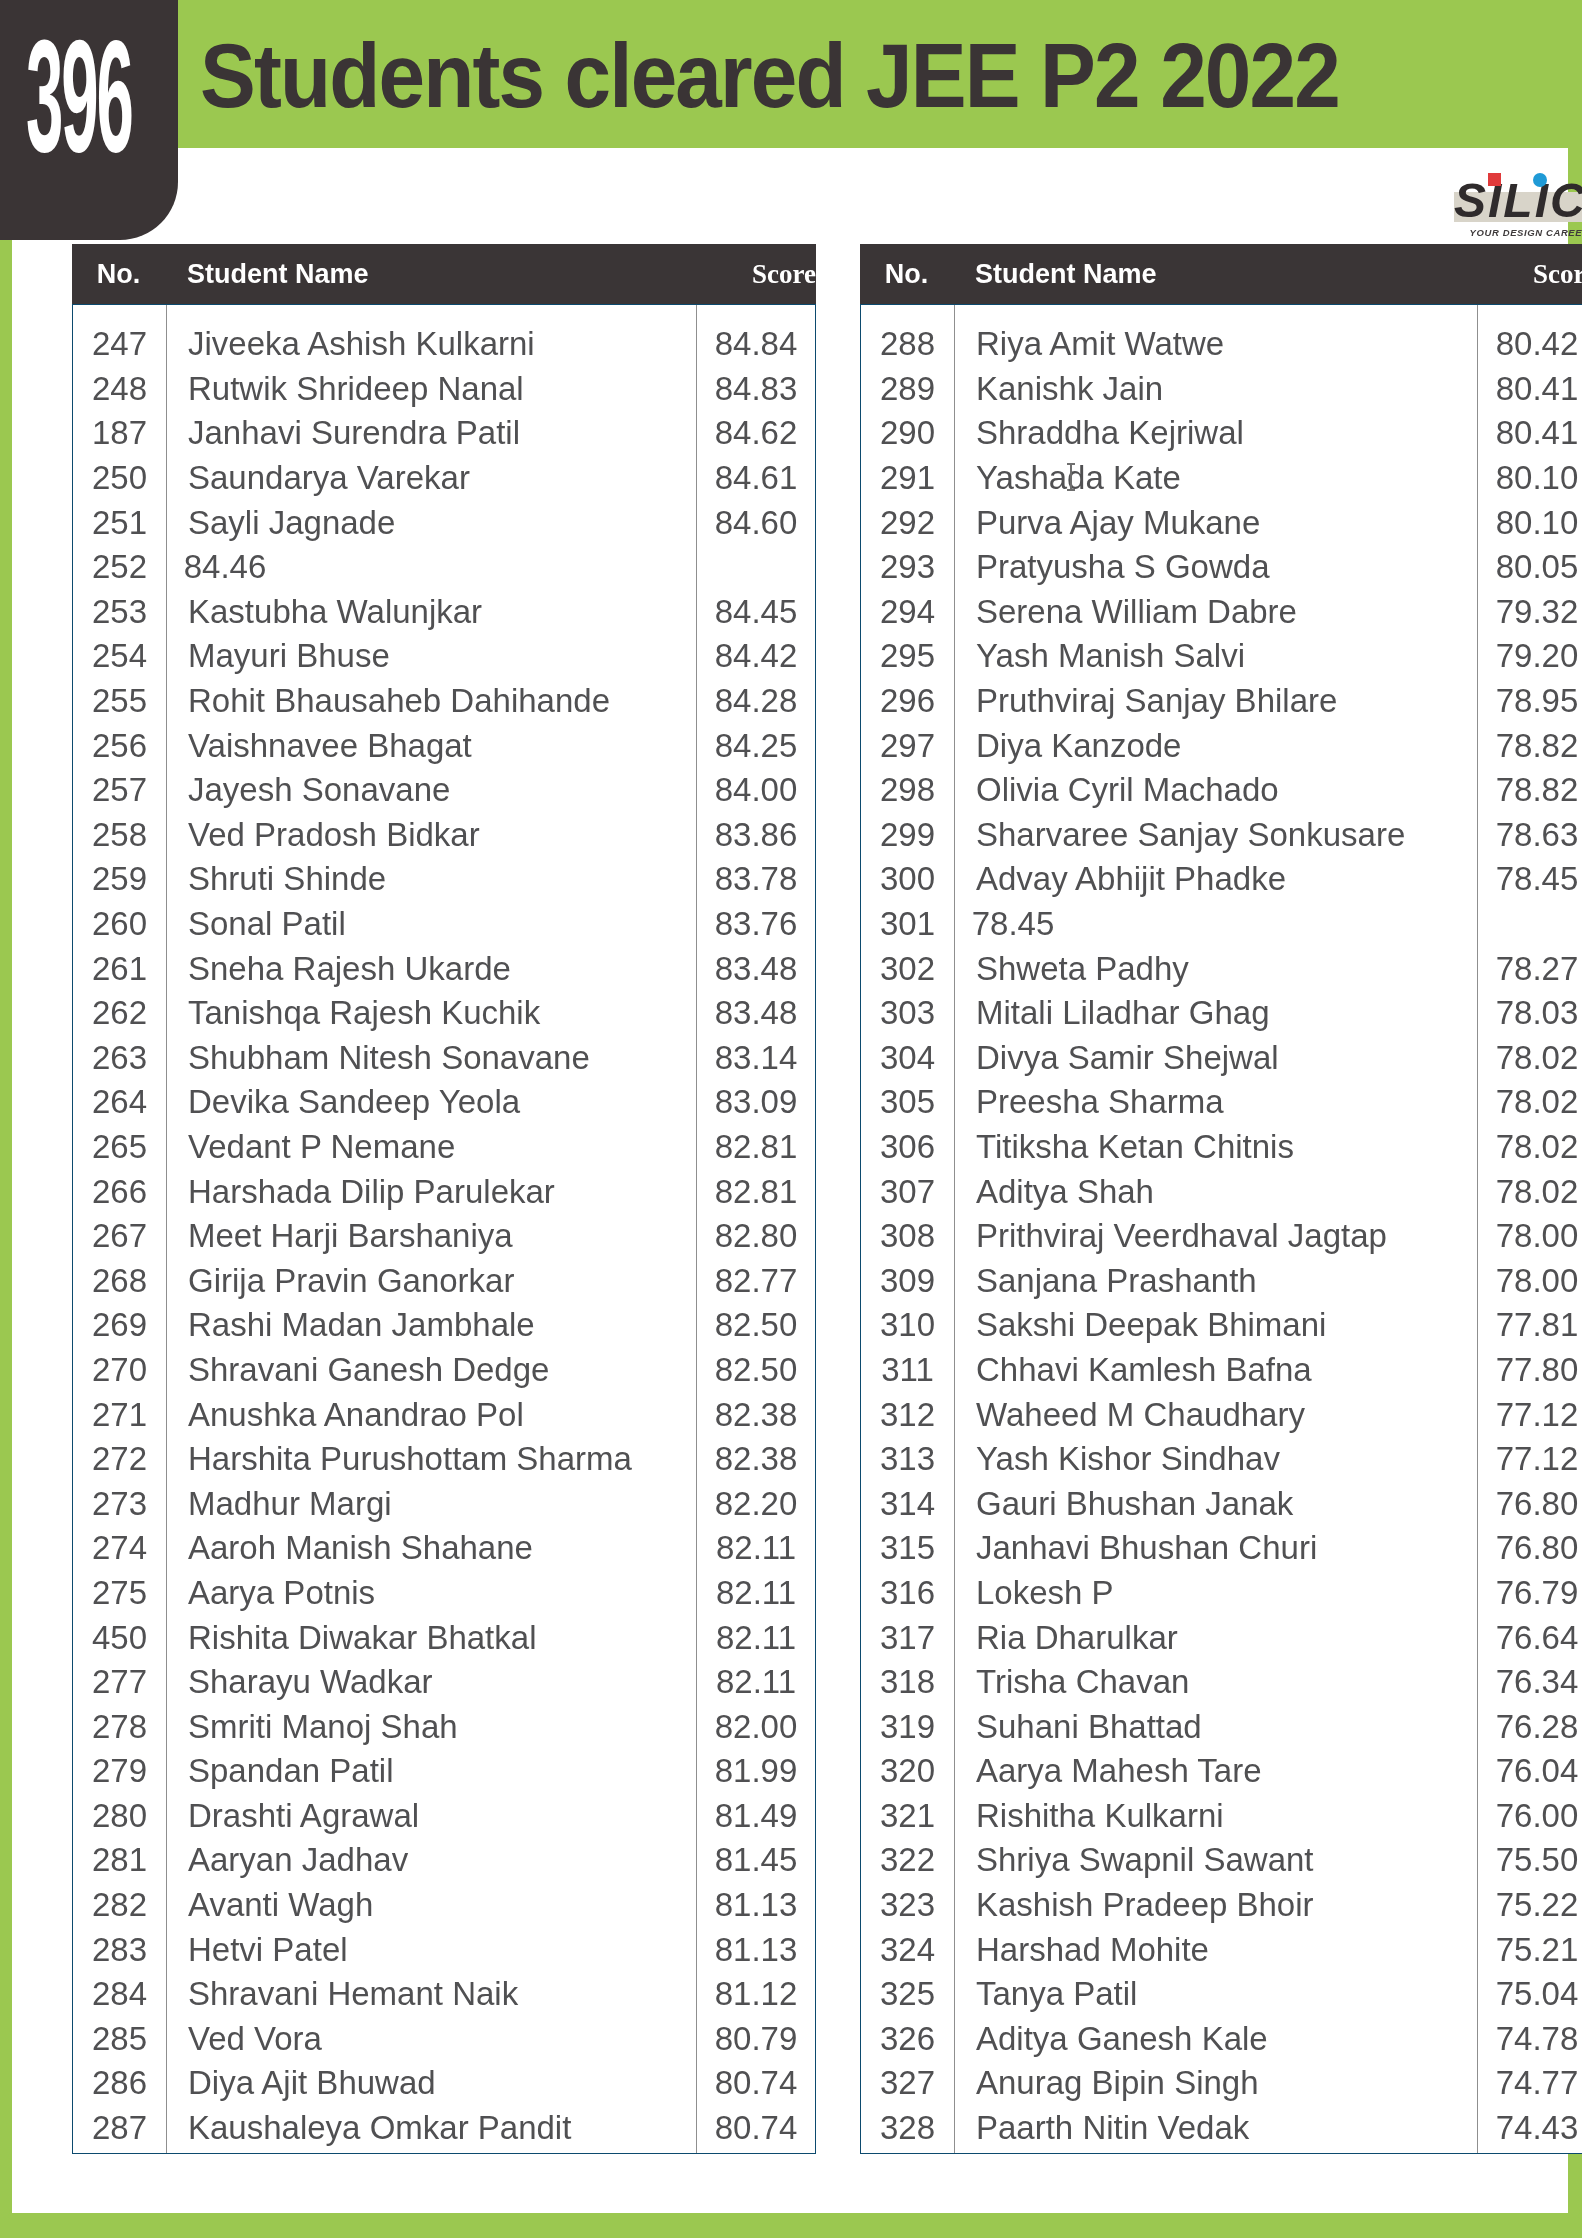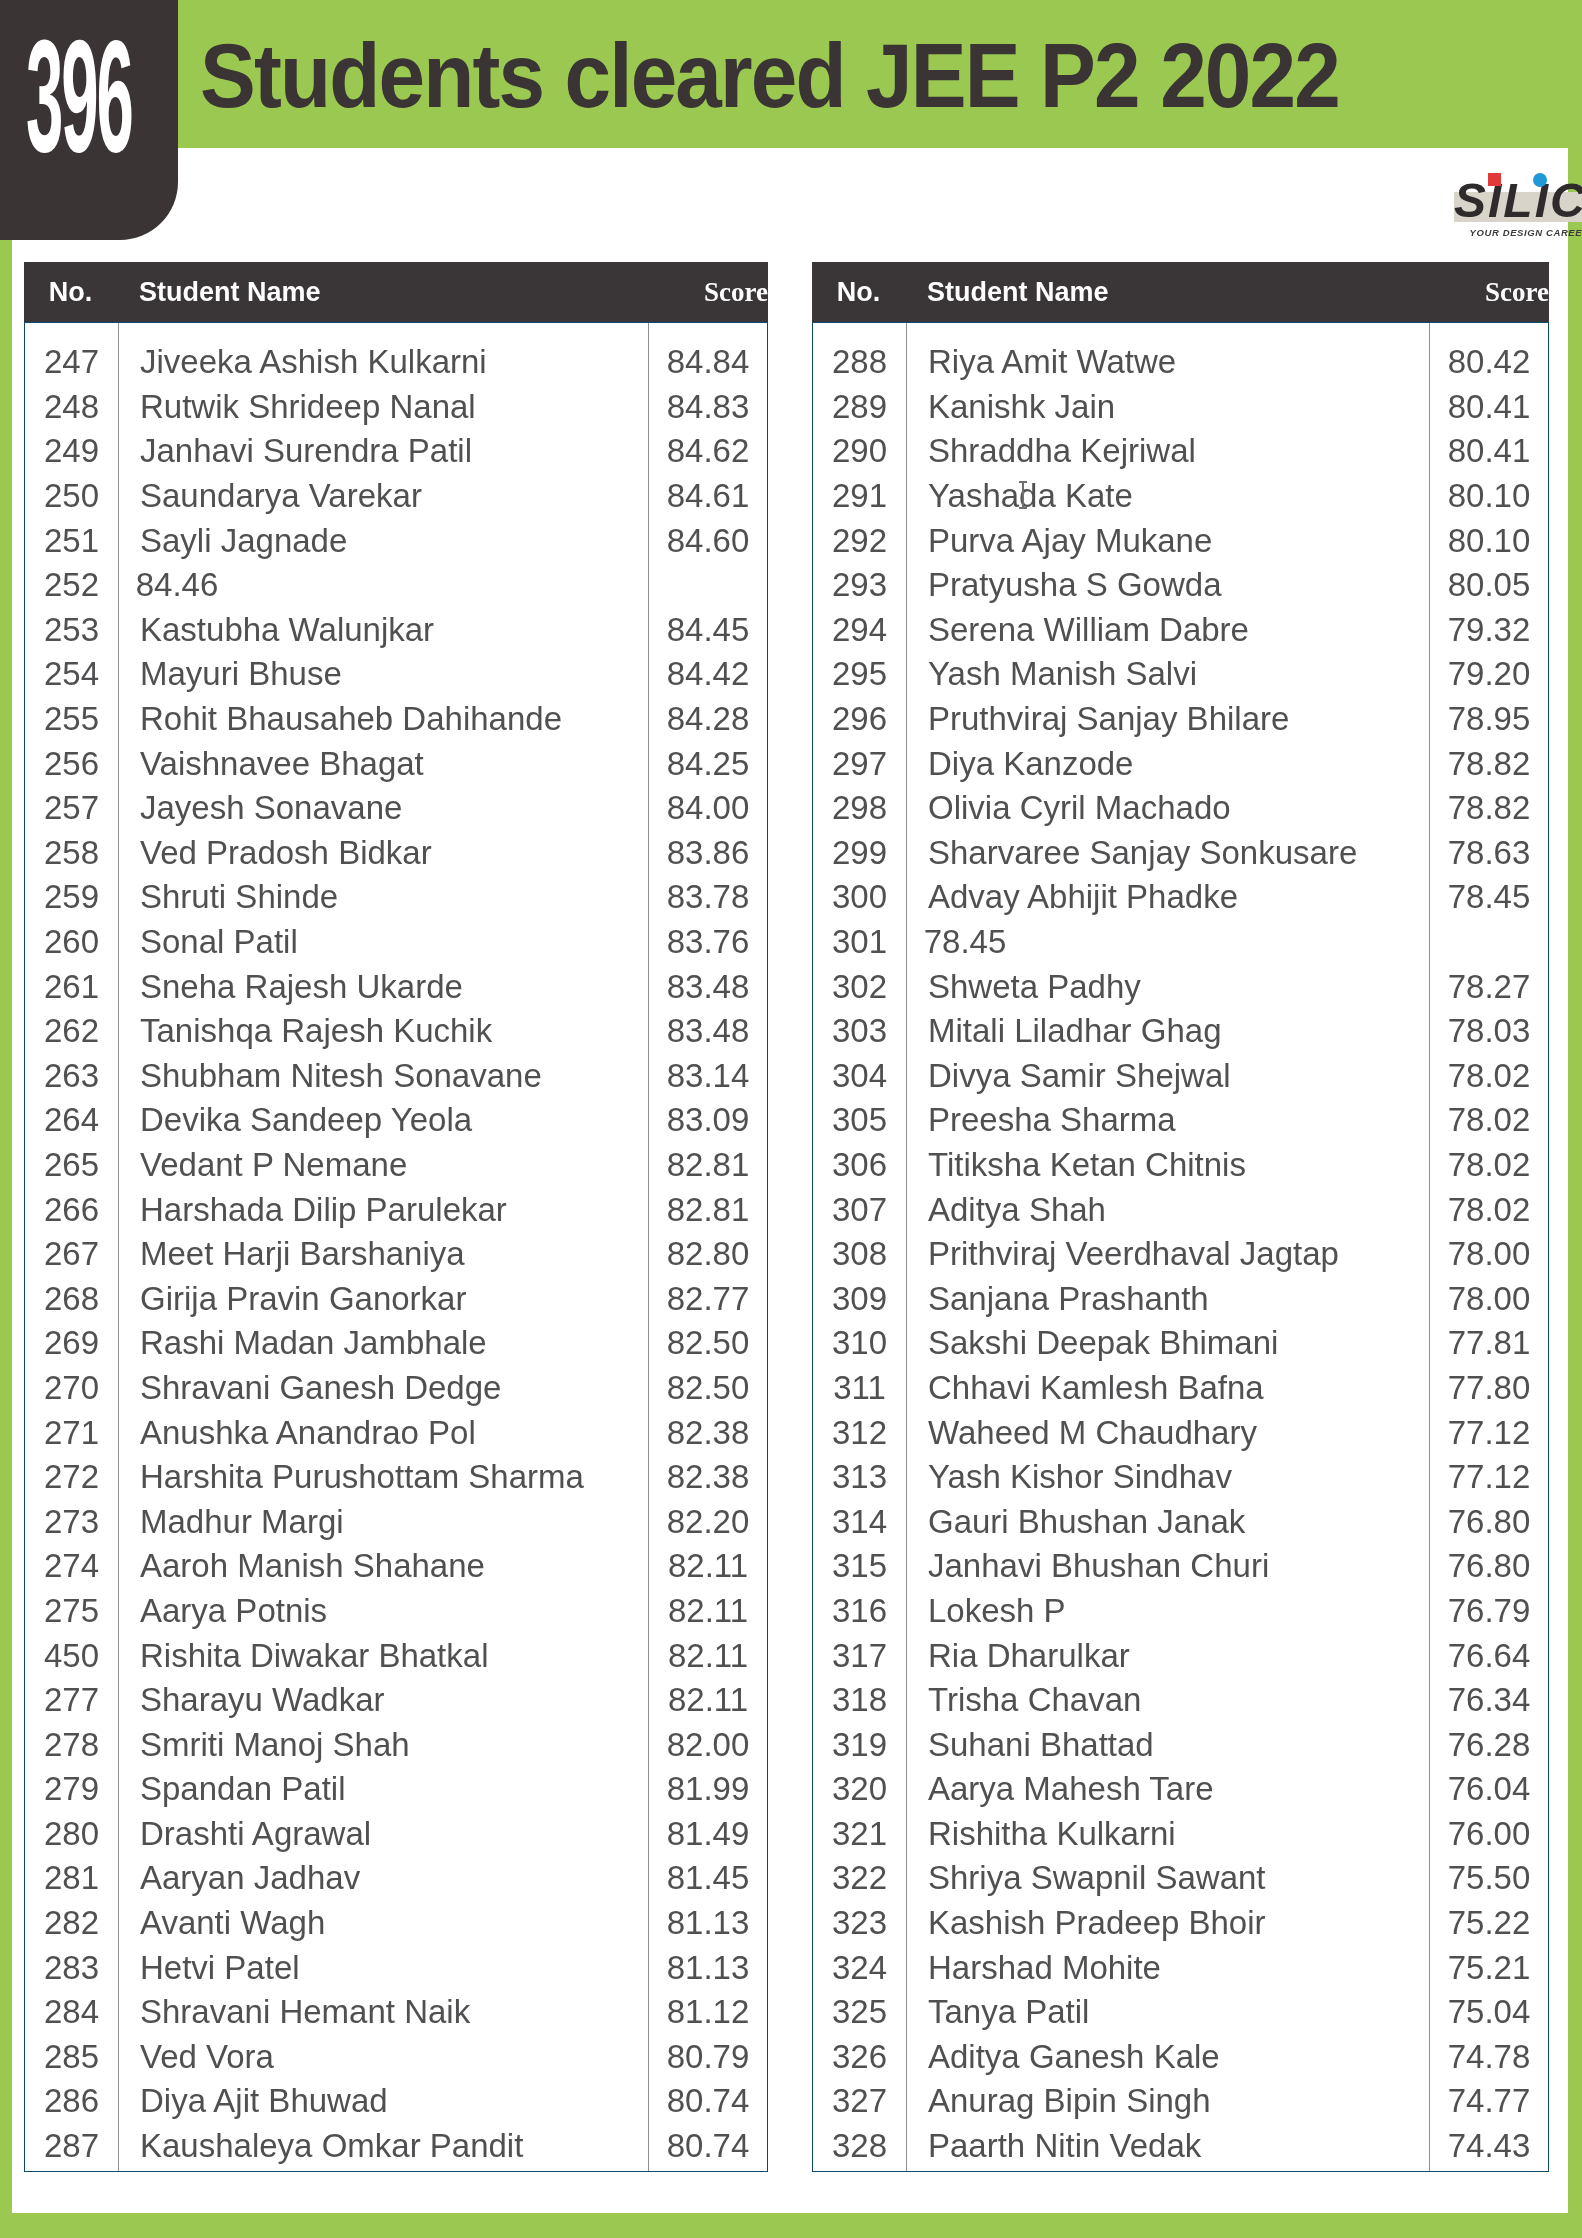--- a/index.html
+++ b/index.html
@@ -36,21 +36,21 @@
   .mark-triangle{
     left:134px;top:0;width:0;height:0;
     border-left:10px solid transparent;border-right:10px solid transparent;
     border-bottom:16px solid var(--logo-green,#00a14b);
   }
   .logo-tagline{
     position:absolute;left:0;top:57px;width:172px;text-align:right;
     font-size:9.5px;font-weight:bold;letter-spacing:.6px;color:#3f3b3c;white-space:nowrap;
   }
   
-  .tbl{position:absolute;top:262px;z-index:2;}
+  .tbl{position:absolute;top:244px;z-index:2;margin-left:48px;}
   .t0{left:24px;width:744px;}
   .t1{left:812px;width:737px;}
   .thead{
     height:60px;background:var(--table-header,#3a3536);display:flex;align-items:center;
     color:#ffffff;font-weight:bold;font-size:27px;
   }
   .h-no{width:93px;text-align:center;flex:none;}
   .h-name{flex:1;padding-left:22px;}
   .h-score{width:118px;text-align:right;flex:none;font-family:Liberation Serif, serif;}
   .tbody{
@@ -107,21 +107,21 @@
           <div class="c-no">247</div>
           <div class="c-name">Jiveeka Ashish Kulkarni</div>
           <div class="c-score">84.84</div>
         </div>
         <div class="row">
           <div class="c-no">248</div>
           <div class="c-name">Rutwik Shrideep Nanal</div>
           <div class="c-score">84.83</div>
         </div>
         <div class="row">
-          <div class="c-no">249</div>
+          <div class="c-no">187</div>
           <div class="c-name">Janhavi Surendra Patil</div>
           <div class="c-score">84.62</div>
         </div>
         <div class="row">
           <div class="c-no">250</div>
           <div class="c-name">Saundarya Varekar</div>
           <div class="c-score">84.61</div>
         </div>
         <div class="row">
           <div class="c-no">251</div>

